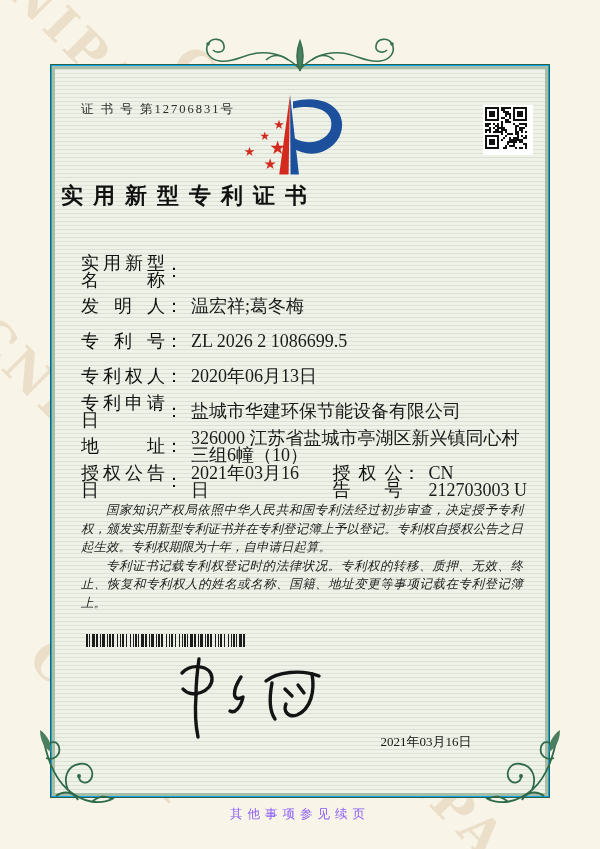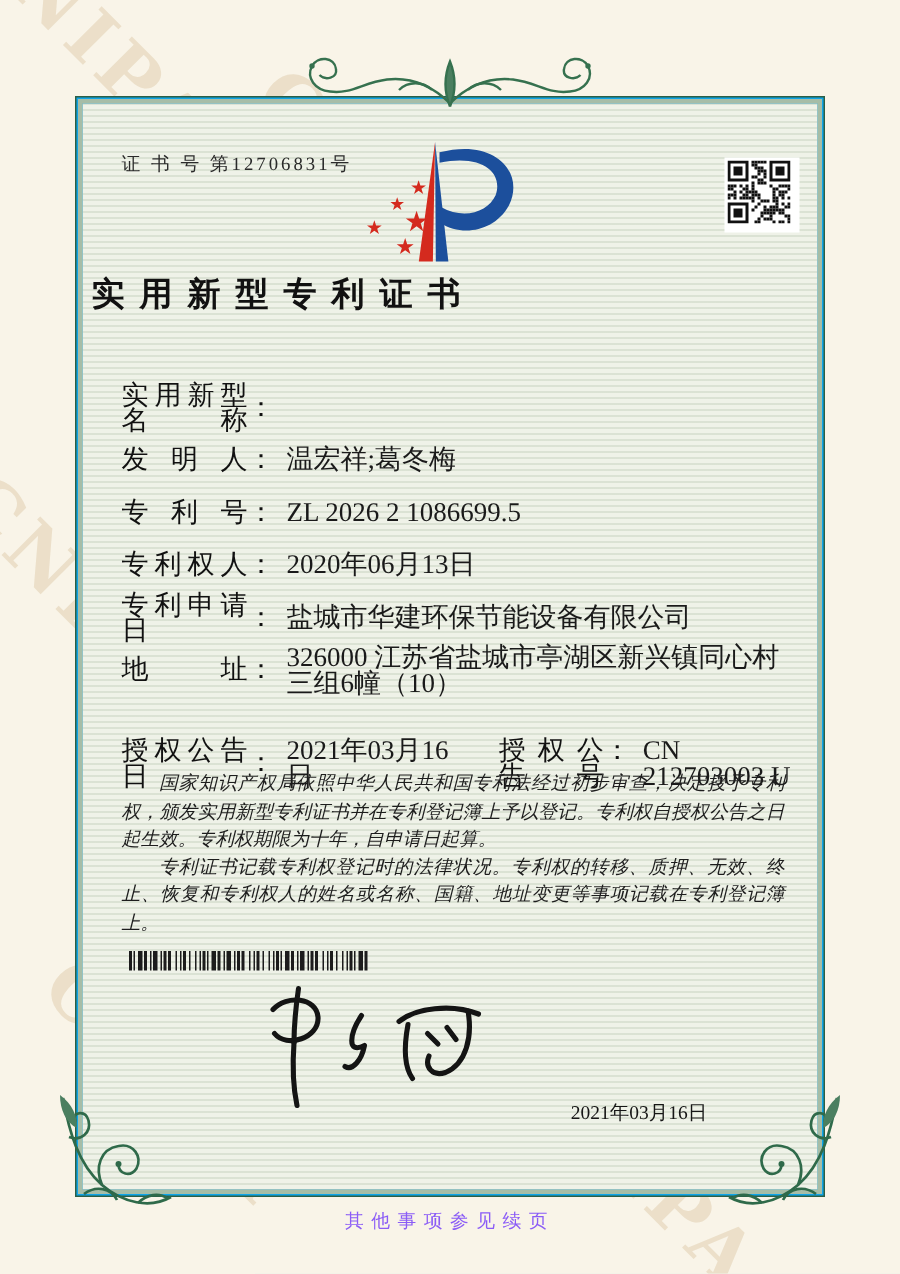--- a/index.html
+++ b/index.html
@@ -42,26 +42,26 @@
   }
   
   .rows{position:absolute;left:30px;top:189px;width:446px;}
   .row{height:35px;font-size:18px;display:flex;align-items:center;line-height:17px;}
   .row .lbl{
     display:inline-block;width:84px;text-align:justify;text-align-last:justify;
     color:#111;flex:0 0 84px;
   }
   .row .colon{margin-right:8px;color:#111;}
   .row .val{color:#1a1a1a;}
-  .grant-row{display:flex;margin-top:27px;}
+  .grant-row{display:flex;}
   .grant-pair2{margin-left:32px;display:flex;}
   .grant-pair2 .lbl{width:70px;flex:0 0 70px;}
   
   .paras{
-    position:absolute;left:30px;top:448px;width:442px;
+    position:absolute;left:30px;top:436px;width:442px;
     font-size:12.5px;line-height:18.5px;text-align:justify;
     font-style:italic;color:#1d1d1d;
   }
   .paras p{margin:0;text-indent:2em;}
   
   .barcode{position:absolute;left:35px;top:569px;height:13px;display:flex;}
   .barcode i{display:block;height:13px;}
   .barcode i.b{background:#1c1c1c;}
   .signer{position:absolute;left:35px;top:615px;font-size:13.5px;line-height:26px;color:#161616;}
   .signature{position:absolute;left:118px;top:586px;width:160px;height:95px;}

